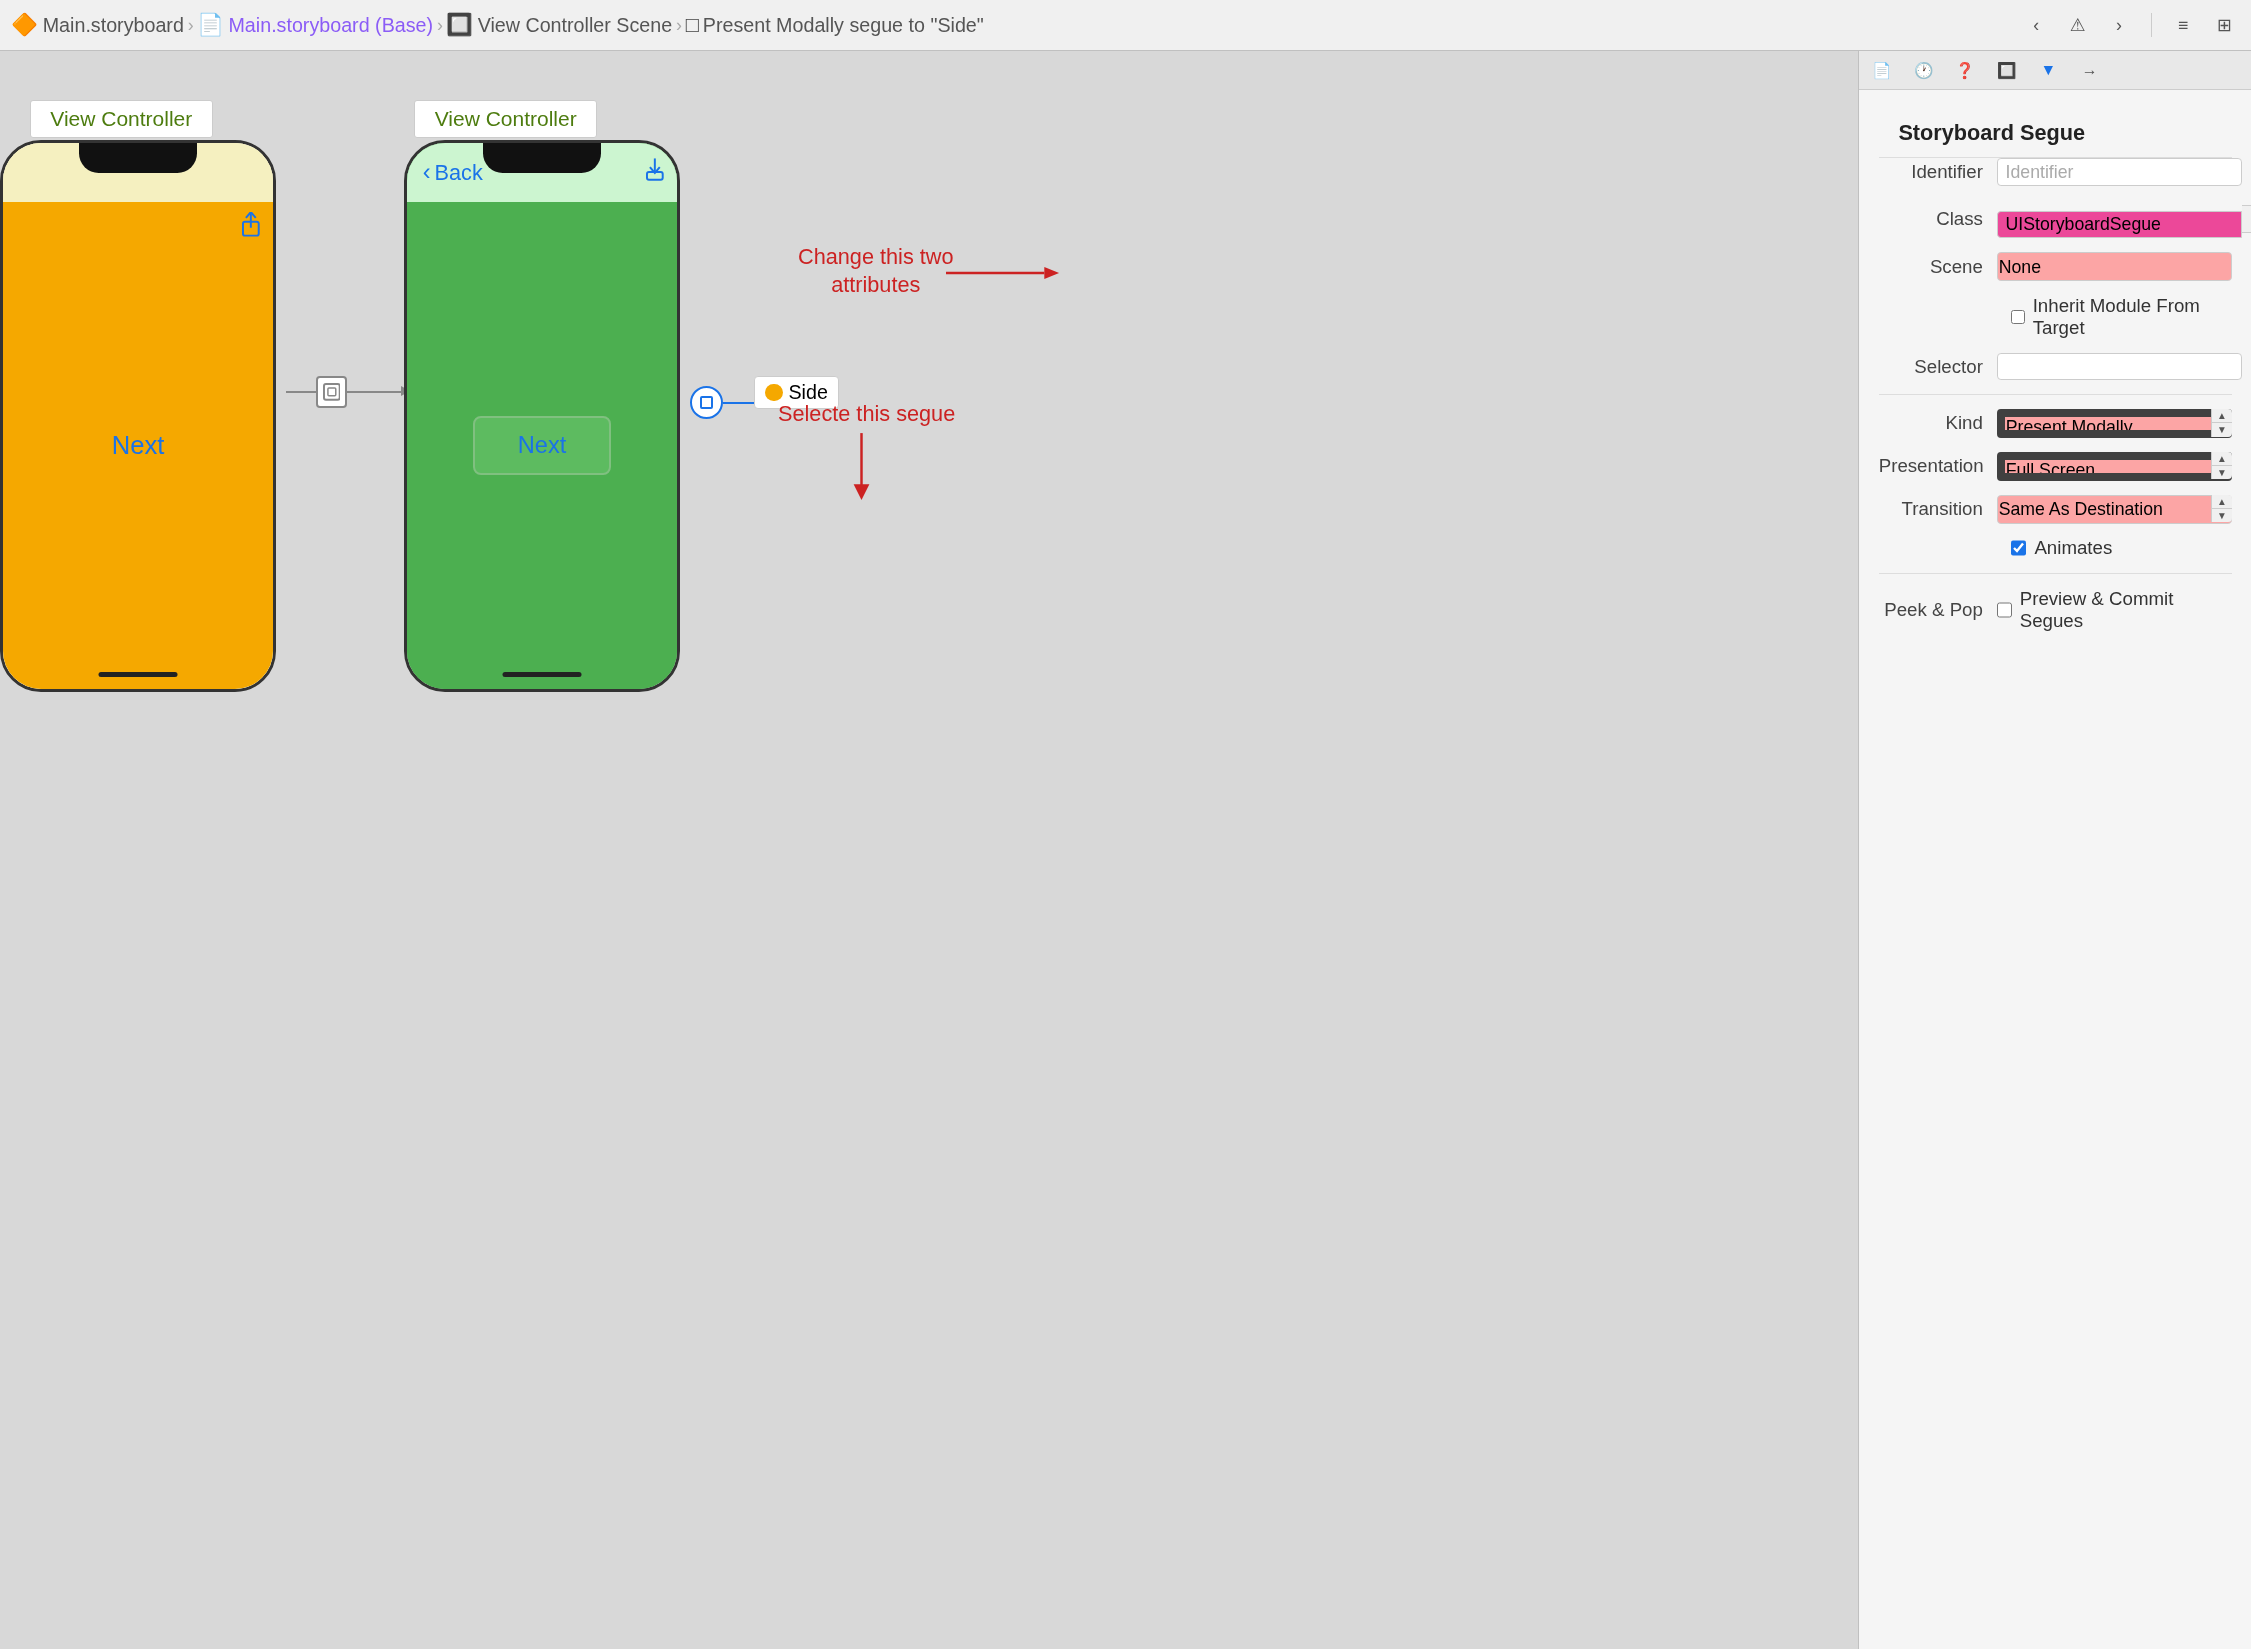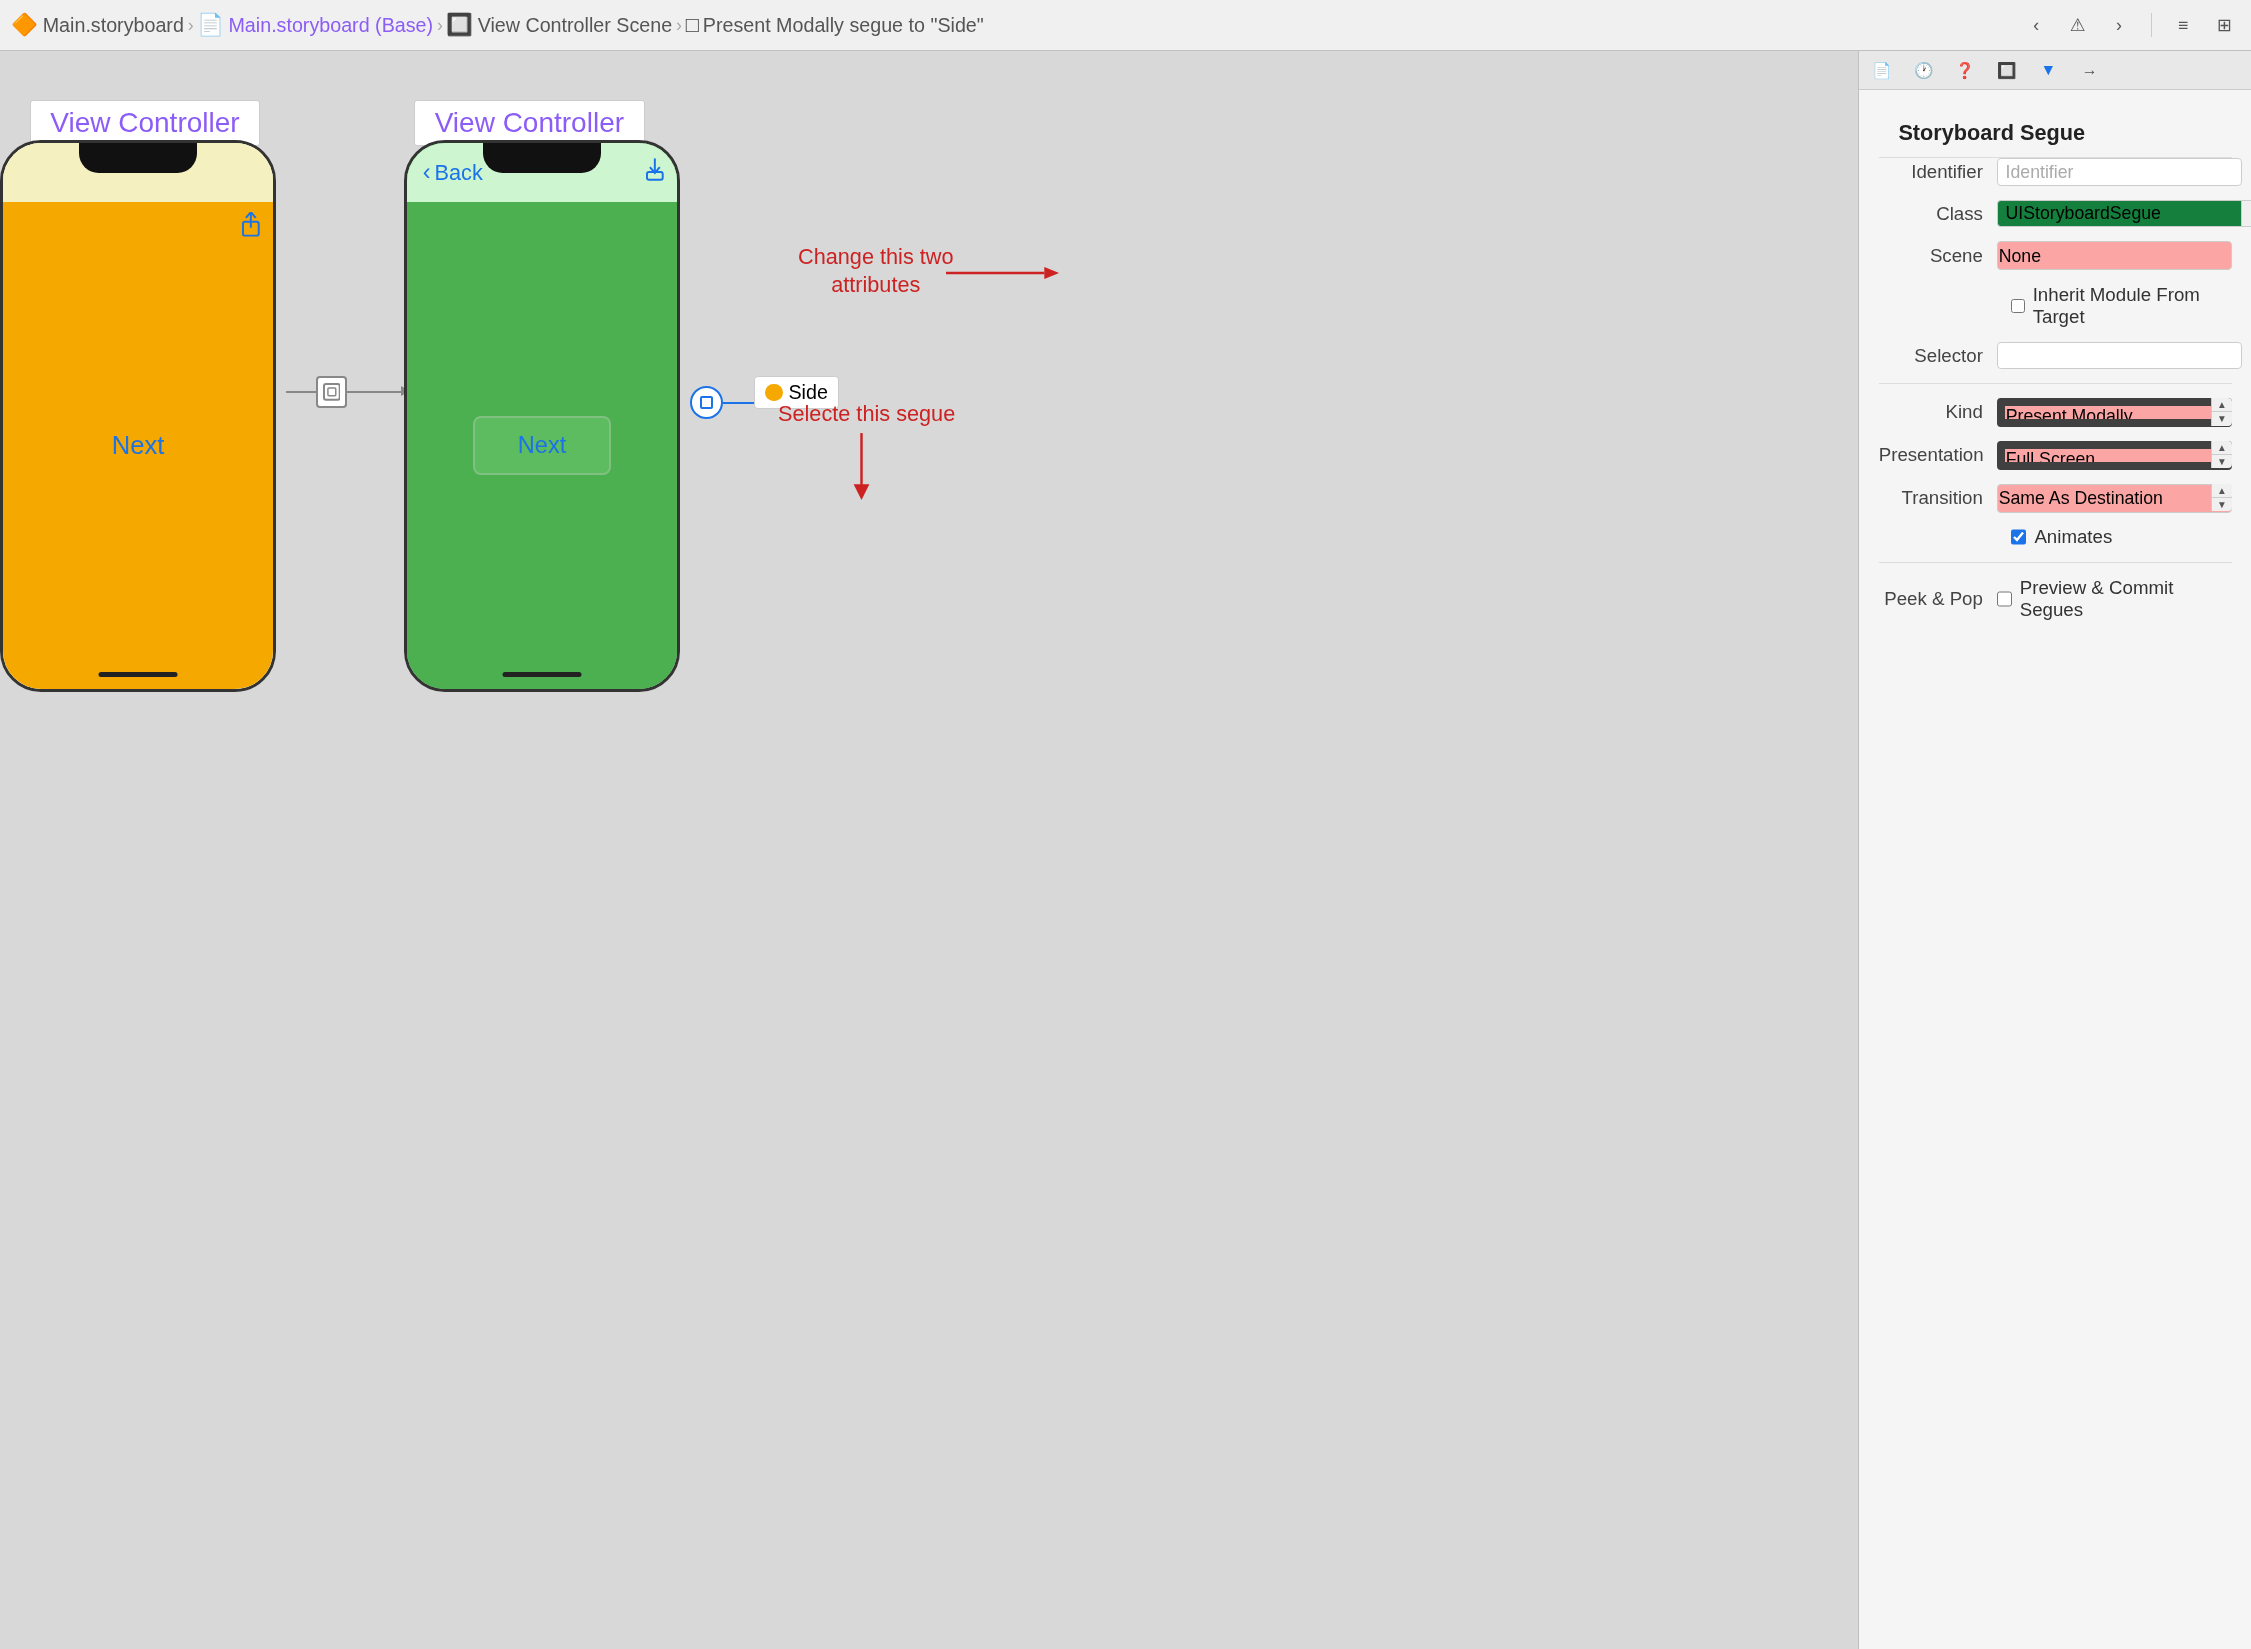--- a/index.html
+++ b/index.html
@@ -71,22 +71,22 @@
       flex: 1;
       background: #d8d8d8;
       position: relative;
       overflow: hidden;
     }
 
     .vc-label {
       background: white;
       border: 1px solid #ccc;
       padding: 5.9px 19.7px;
-      font-size: 28px;
-      color: #8b5cf6;
+      font-size: 21px;
+      color: #4d7c0f;
       border-radius: 3px;
       margin-bottom: 9.9px;
       font-weight: 500;
     }
 
     .phone {
       width: 276px;
       height: 552px;
       border: 3px solid #333;
       border-radius: 41px;
@@ -359,21 +359,22 @@
       align-items: center;
       position: relative;
     }
     .class-input {
       flex: 1;
       height: 27.6px;
       border: 1px solid #ccc;
       border-radius: 3.9px 0 0 3.9px;
       padding: 0 7.9px;
       font-size: 17.7px;
-      background: #15803d;
+      background: #ec4899;
+      margin-top: 11px;
     }
     .class-btn {
       width: 27.6px;
       height: 27.6px;
       border: 1px solid #ccc;
       border-left: none;
       background: #f0f0f0;
       display: flex;
       align-items: center;
       justify-content: center;

